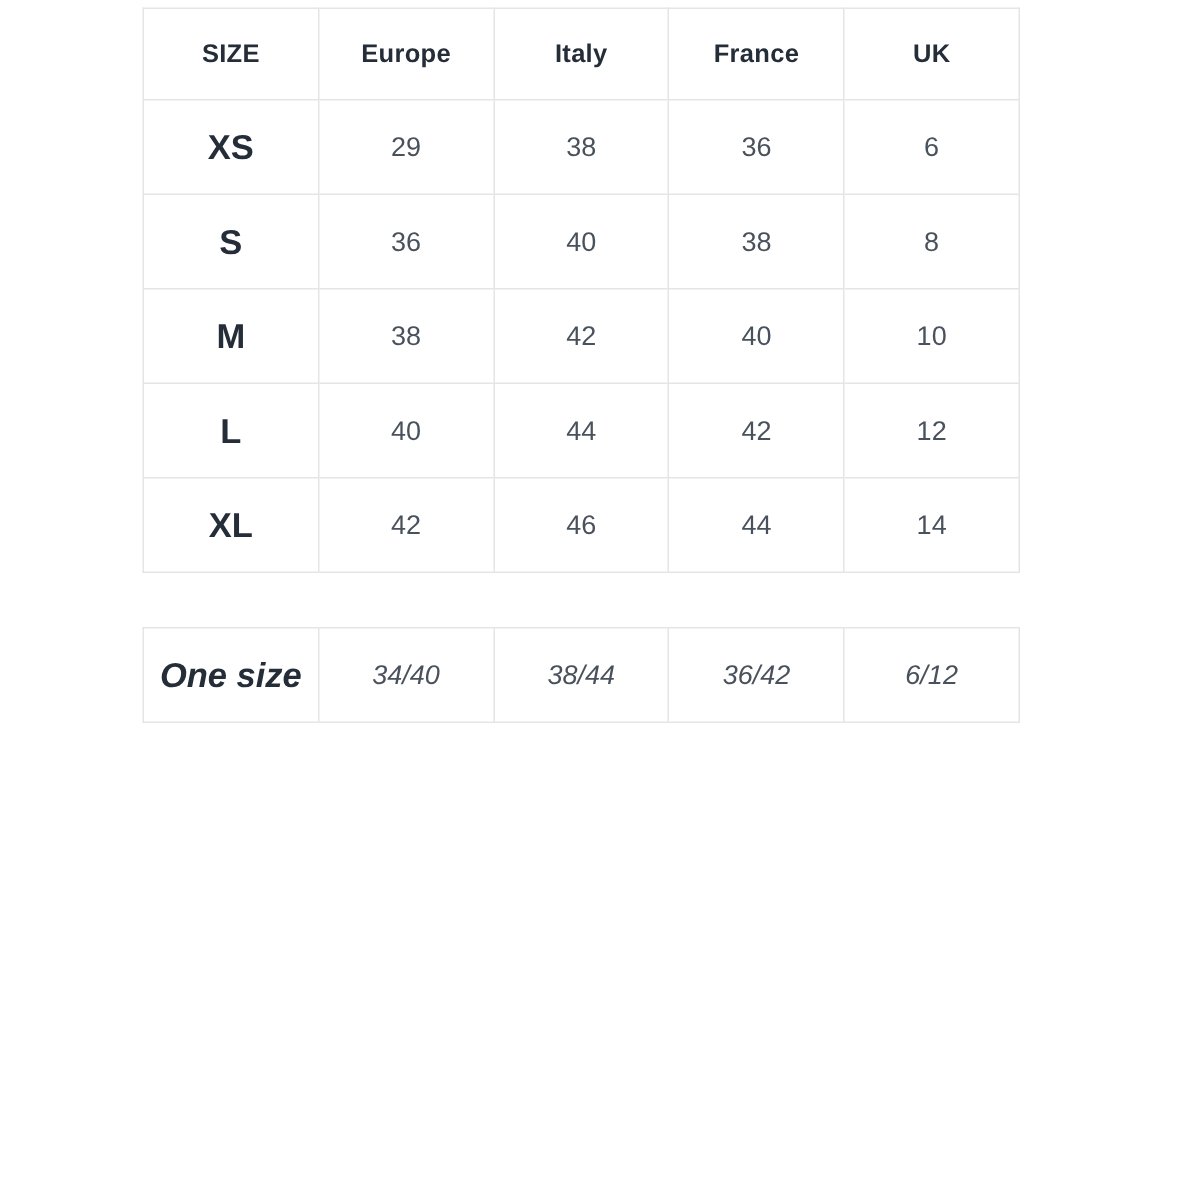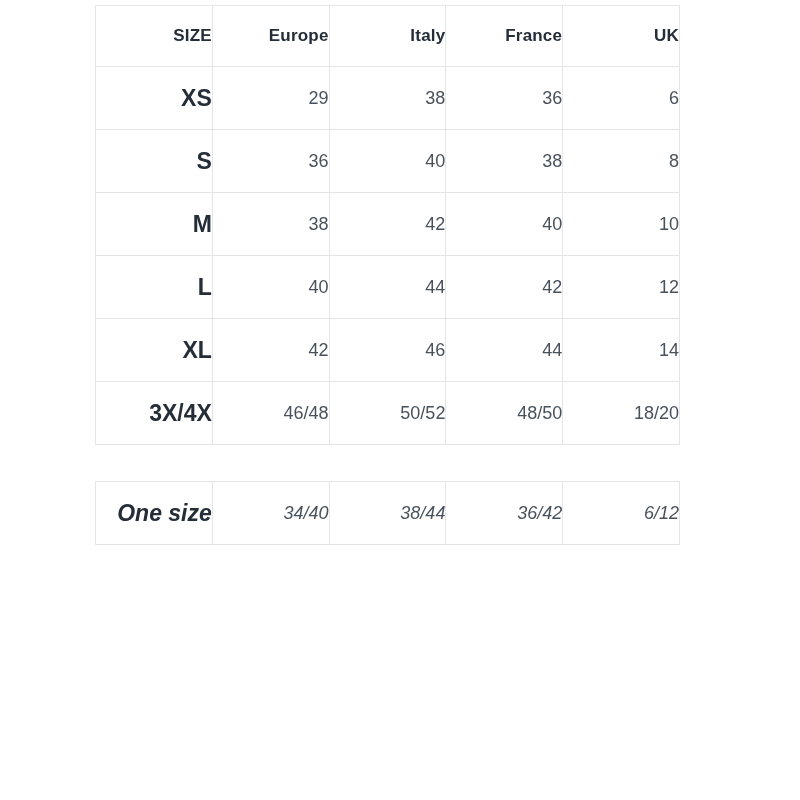--- a/index.html
+++ b/index.html
@@ -19,21 +19,21 @@
     border-collapse: collapse;
     table-layout: fixed;
     width: 585px;
     margin-left: 95px;
     background: #ffffff;
   }
   .tbl-main { margin-top: 5px; }
   .tbl-extra { margin-top: 36px; font-style: italic; }
   .tbl td, .tbl th {
     border: 1px solid #e3e5e7;
-    text-align: right;
+    text-align: center;
     vertical-align: middle;
     padding: 0;
     overflow: hidden;
   }
   .tbl th {
     height: 60px;
     font-size: 17px;
     font-weight: bold;
     color: #242d38;
     letter-spacing: 0.2px;
@@ -94,27 +94,20 @@
         <td>42</td>
         <td>12</td>
       </tr>
       <tr>
         <td class="label">XL</td>
         <td>42</td>
         <td>46</td>
         <td>44</td>
         <td>14</td>
       </tr>
-      <tr>
-        <td class="label">3X/4X</td>
-        <td>46/48</td>
-        <td>50/52</td>
-        <td>48/50</td>
-        <td>18/20</td>
-      </tr>
     </tbody>
   </table>
 
   <table class="tbl tbl-extra">
     <tbody>
       <tr>
         <td class="label">One size</td>
         <td>34/40</td>
         <td>38/44</td>
         <td>36/42</td>

